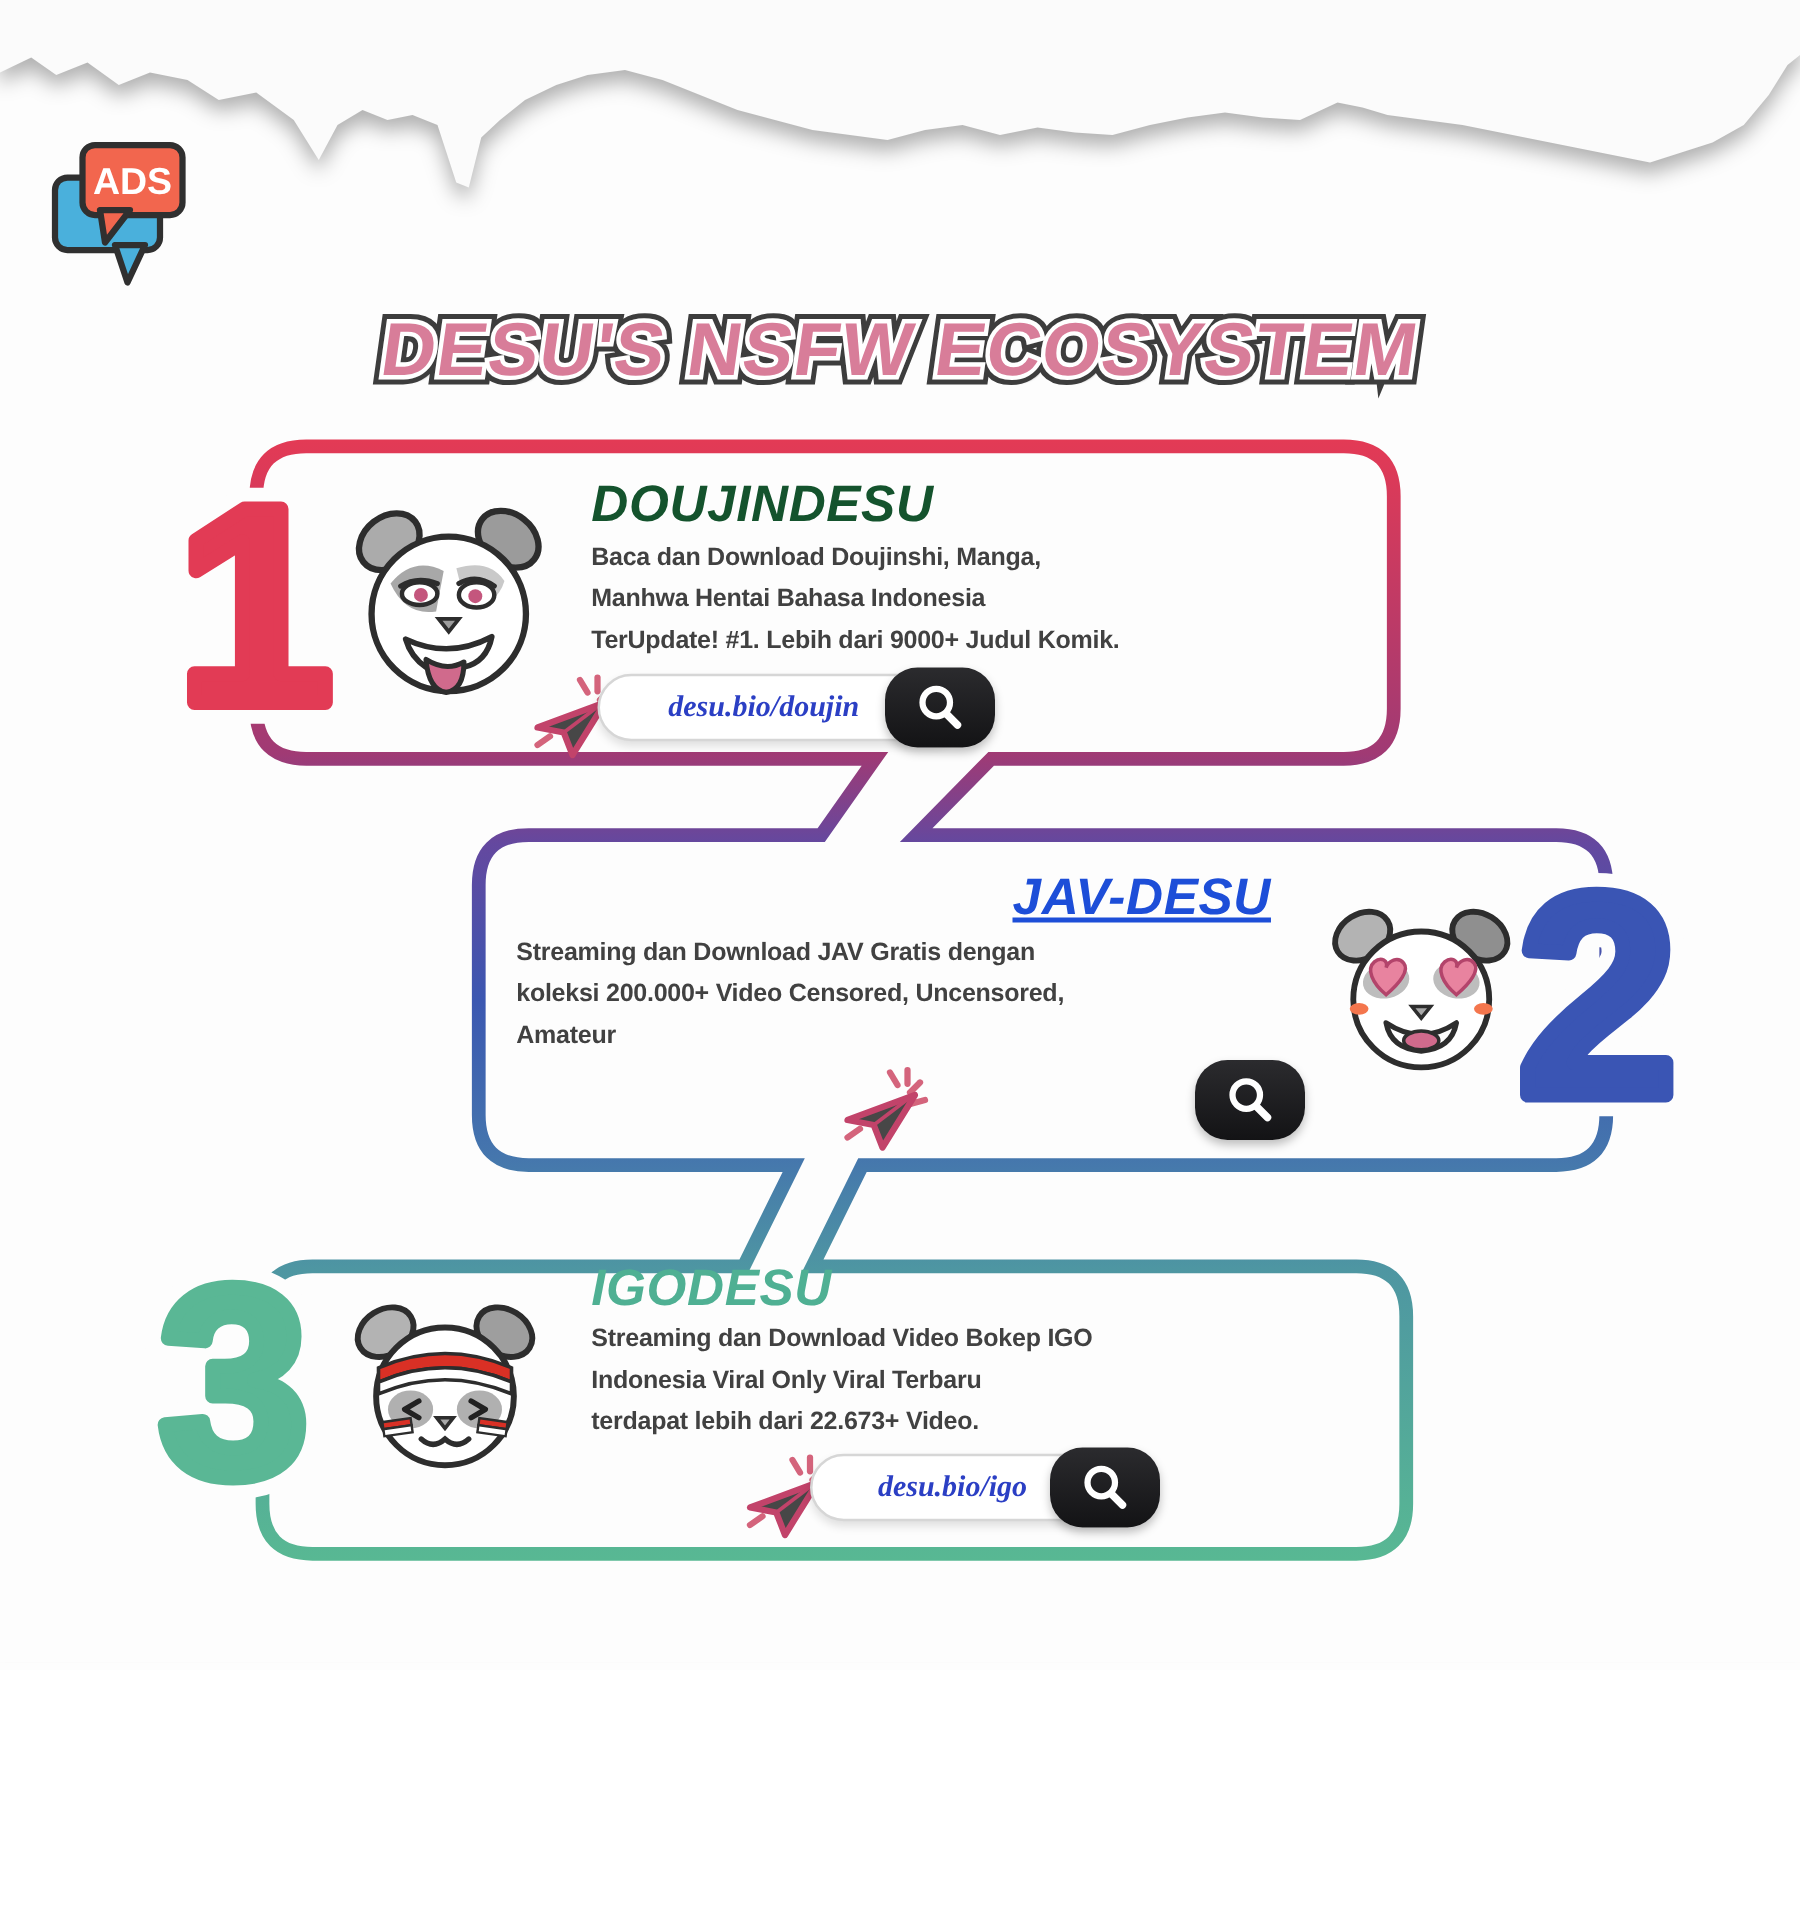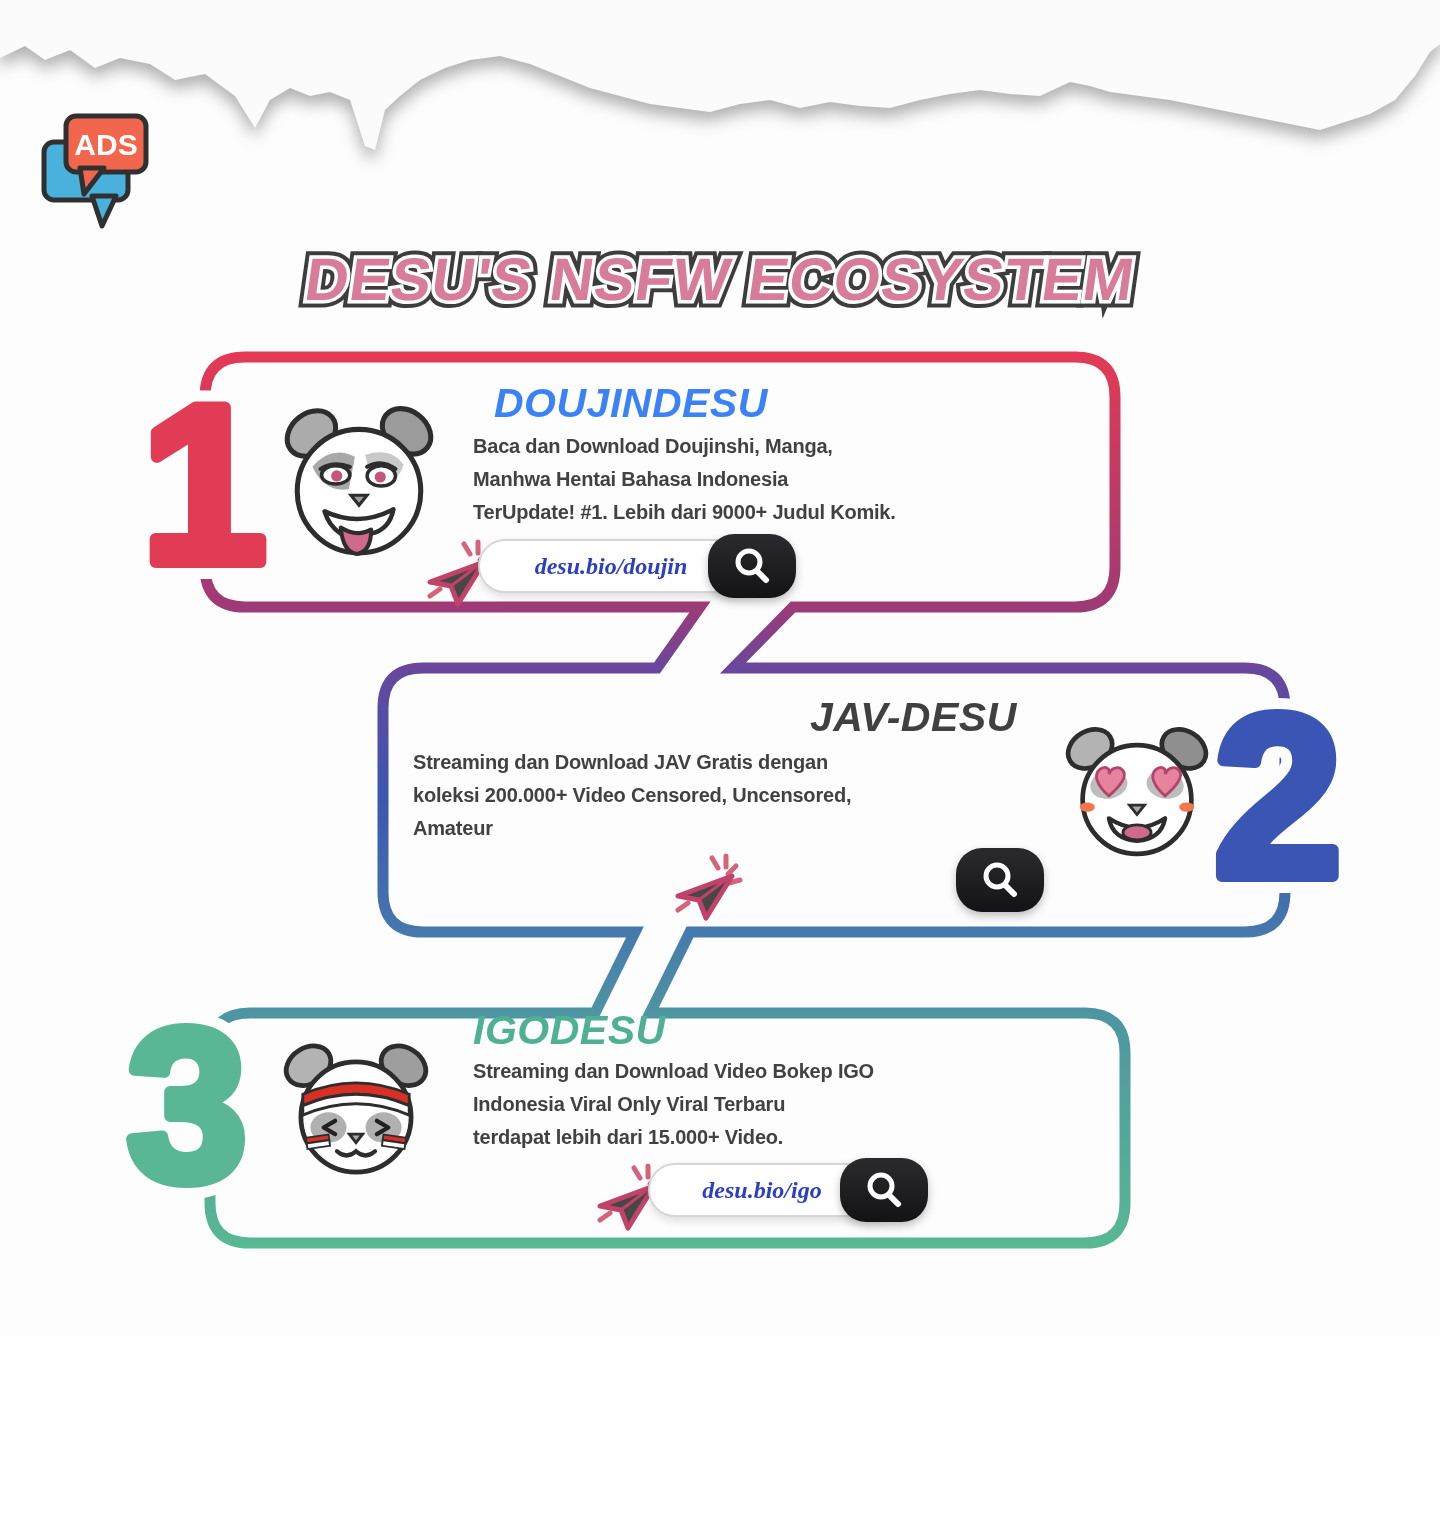--- a/index.html
+++ b/index.html
@@ -10,21 +10,21 @@
   .title-wrap{position:absolute;left:50%;top:250px;transform:translateX(-50%) skewX(-8deg);
               display:grid;white-space:nowrap;}
   .title-layer{grid-area:1/1;font-weight:700;font-size:60px;letter-spacing:1px;line-height:1;
                font-family:"Liberation Sans",sans-serif;}
   .t-dark{-webkit-text-stroke:15px #3d3d3d;color:#3d3d3d;text-shadow:5px 6px 1px rgba(80,80,80,.22);}
   .t-white{-webkit-text-stroke:7px #ffffff;color:#fff;}
   .t-pink{color:#d87d99;}
 
   
   .sec-h{position:absolute;font-style:italic;font-weight:700;font-size:41px;letter-spacing:.5px;line-height:1;}
-  .h1{color:#3b82f6;margin-left:21px;} .h2{color:#404040;} .h3{color:#4fb093;}
+  .h1{color:#14532d;} .h2{color:#1d4ed8;text-decoration:underline;} .h3{color:#4fb093;}
   .sec-body{position:absolute;font-weight:700;font-size:20px;line-height:33px;color:#414141;letter-spacing:-.2px;}
   .sec-body div{white-space:nowrap;}
 
   
   .sbar{position:absolute;height:64px;}
   .pill{position:absolute;left:0;right:24px;top:5px;height:54px;background:#ffffff;border:2px solid #d6d6d6;
         border-radius:30px;box-shadow:0 4px 8px rgba(0,0,0,.12);display:flex;align-items:center;justify-content:center;
         padding-right:56px;padding-left:28px;box-sizing:border-box;}
   .url{font-family:"Liberation Serif",serif;font-style:italic;font-weight:700;font-size:24px;color:#2b3fc4;white-space:nowrap;}
   .sbtn{position:absolute;right:0;top:0;width:88px;height:64px;background:linear-gradient(#2b2b2e,#131315);
@@ -201,21 +201,21 @@
       </g>
       <path d="M73 102 L87 102 L80 111 Z" fill="#a8a8a8" stroke="#2d2d2d" stroke-width="3"></path>
       <path d="M60 120 Q70 129 80 120 Q90 129 100 120" stroke="#2d2d2d" stroke-width="4.5" fill="none" stroke-linecap="round"></path>
     </svg>
   </div>
 
   <div class="sec-h h3" style="left:473px;top:1010px;">IGODESU</div>
   <div class="sec-body" style="left:473px;top:1055px;">
     <div>Streaming dan Download Video Bokep IGO</div>
     <div>Indonesia Viral Only Viral Terbaru</div>
-    <div>terdapat lebih dari 15.000+ Video.</div>
+    <div>terdapat lebih dari 22.673+ Video.</div>
   </div>
 
   <div class="sbar" style="left:648px;top:1158px;width:280px;">
     <svg class="cursor" viewBox="0 0 78 78">
       <g stroke="#d4647c" stroke-width="5" stroke-linecap="round">
         <line x1="42" y1="8" x2="48" y2="18"></line>
         <line x1="56" y1="6" x2="56" y2="17"></line>
         <line x1="66" y1="16" x2="58" y2="24"></line>
         <line x1="70" y1="30" x2="59" y2="33"></line>
       </g>

